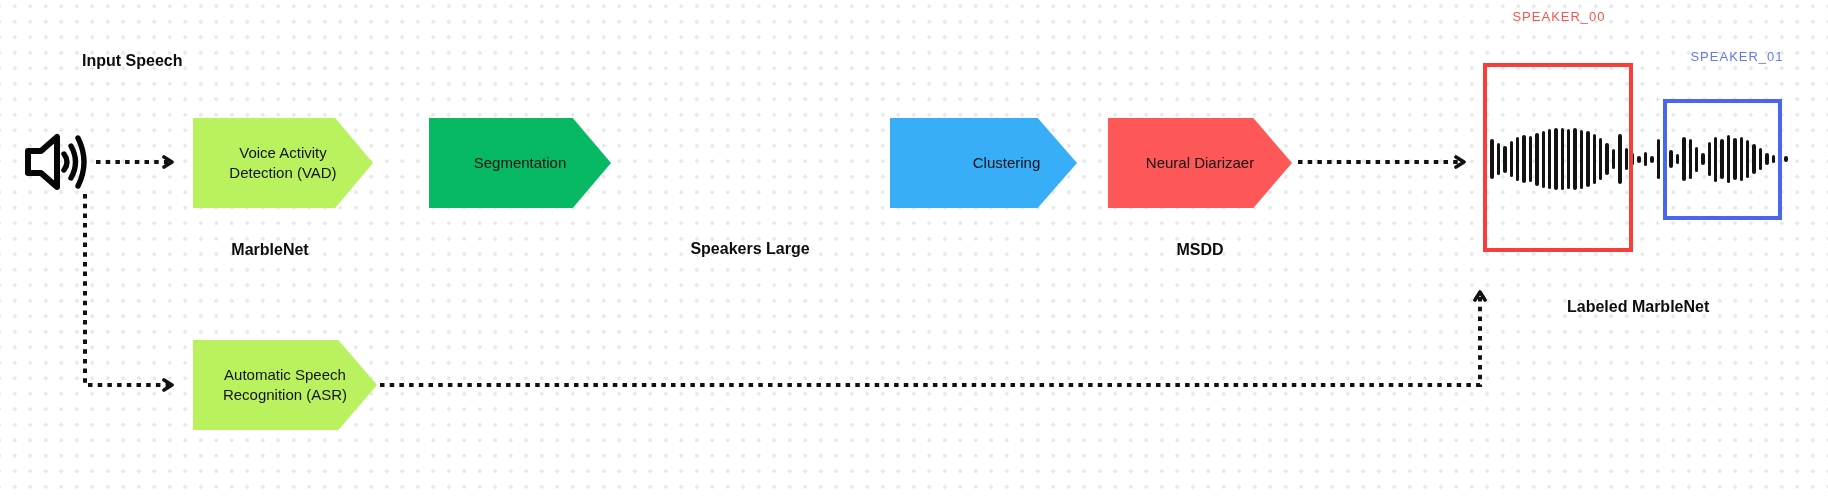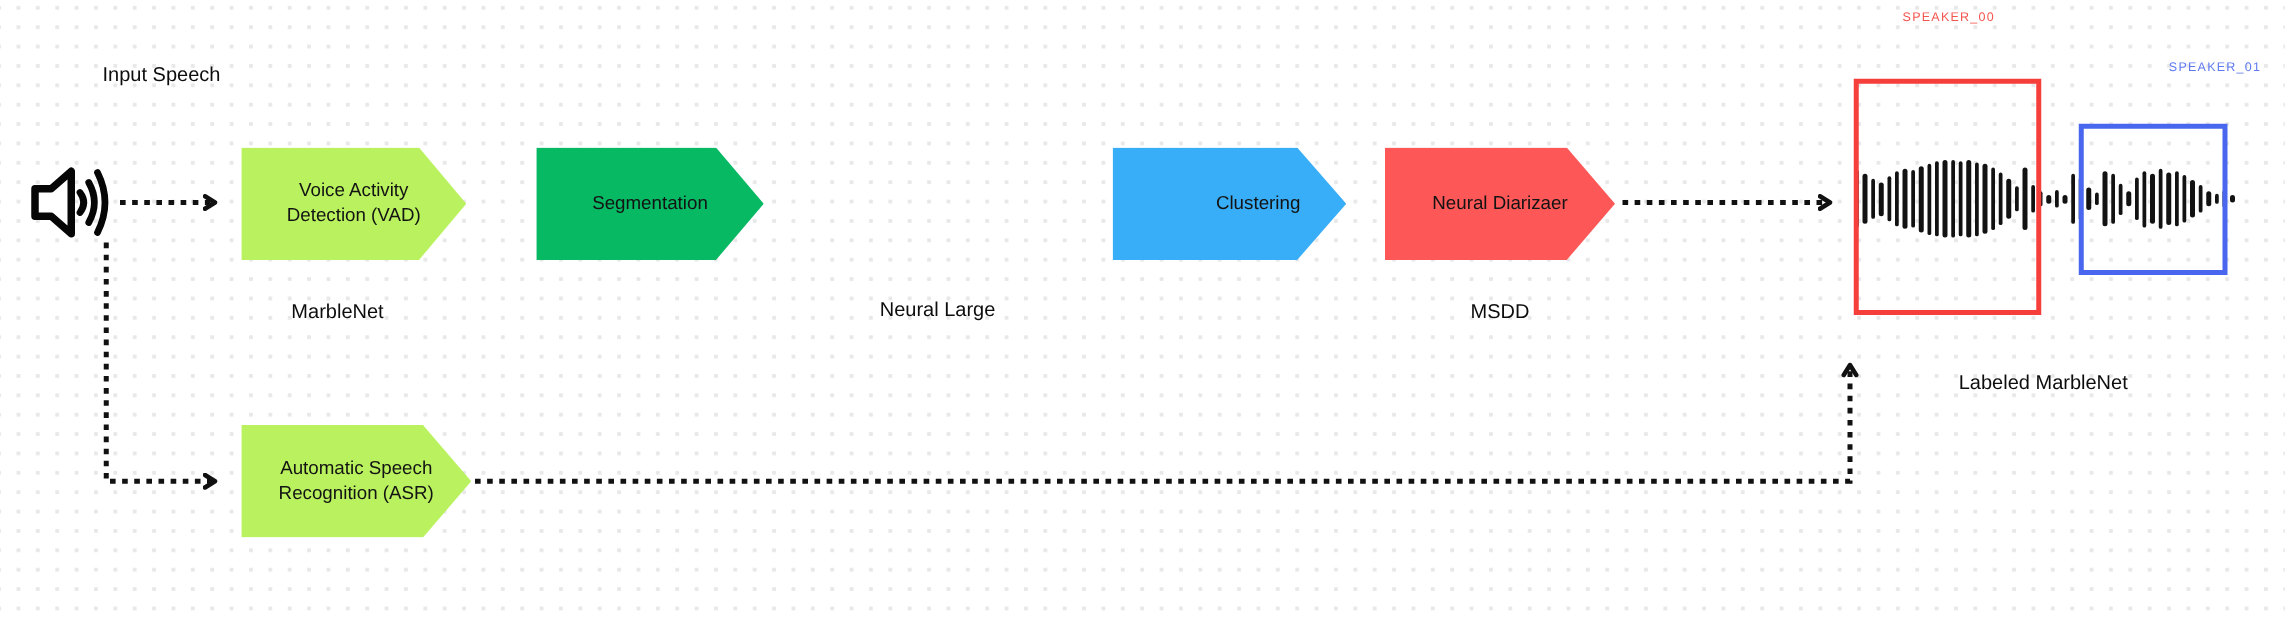--- a/index.html
+++ b/index.html
@@ -37,34 +37,34 @@
   }
   #stage-vad        { left:193px;  width:180px; }
   #stage-seg        { left:429px;  width:182px; }
   #stage-embed      { left:658px;  width:185px; }
   #stage-cluster    { left:890px;  width:187px; }
   #stage-diarizer   { left:1108px; width:184px; }
   #stage-asr        { left:193px;  width:184px; top:340px; }
 
   .diagram-label {
     position:absolute; z-index:2; color:#0d0d0d;
-    font-weight:400; font-size:16px; white-space:nowrap;
+    font-weight:700; font-size:16px; white-space:nowrap;
   }
   #lbl-input-speech     { left:82px;   top:52px;  }
   #lbl-marblenet        { left:270px;  top:241px; transform:translateX(-50%);text-align:right; }
   #lbl-titanet          { left:750px;  top:240px; transform:translateX(-50%); }
   #lbl-msdd             { left:1200px; top:241px; transform:translateX(-50%); }
   #lbl-labeled-speakers { left:1567px; top:298px; }
 
   .speaker-tag {
-    position:absolute; z-index:3; font-size:10px; font-weight:500;
+    position:absolute; z-index:3; font-size:13px; font-weight:500;
     letter-spacing:1px; white-space:nowrap;
   }
   #lbl-speaker-00 { left:1559px; top:9px;  transform:translateX(-50%); }
-  #lbl-speaker-01 { left:1737px; top:49px; transform:translateX(-50%);margin-left:35px; }
+  #lbl-speaker-01 { left:1737px; top:49px; transform:translateX(-50%); }
 
   .speaker-box { position:absolute; z-index:4; background:transparent; }
   #box-speaker-00 { left:1483px; top:63px; width:150px; height:189px; border:4px solid #f63e3b; }
   #box-speaker-01 { left:1663px; top:99px; width:119px; height:121px; border:4px solid #4866ee; }
 
   .waveform {
     position:absolute; z-index:3; left:1484px; top:127px; height:64px;
     display:flex; align-items:center;
   }
   .wbar {
@@ -107,21 +107,21 @@
     <span class="chevron-label">Clustering</span>
   </div>
   <div class="chevron" id="stage-asr" style="background: rgb(185, 242, 94);">
     <span class="chevron-label">Automatic Speech Recognition (ASR)</span>
   </div>
   <div class="chevron" id="stage-diarizer" style="background: rgb(253, 87, 87);">
     <span class="chevron-label">Neural Diarizaer</span>
   </div>
 
   <div class="diagram-label" id="lbl-marblenet">MarbleNet</div>
-  <div class="diagram-label" id="lbl-titanet">Neural Large</div>
+  <div class="diagram-label" id="lbl-titanet">Speakers Large</div>
   <div class="diagram-label" id="lbl-msdd">MSDD</div>
 
   <div class="speaker-tag" id="lbl-speaker-00" style="color: rgb(244, 86, 79);">SPEAKER_00</div>
   <div class="speaker-tag" id="lbl-speaker-01" style="color: rgb(95, 122, 240);">SPEAKER_01</div>
 
   <div class="speaker-box" id="box-speaker-00" style="border-color: rgb(246, 62, 59);"></div>
   <div class="speaker-box" id="box-speaker-01" style="border-color: rgb(72, 102, 238);"></div>
 
   <div class="waveform">
       <div class="wbar" style="height: 46px; background: rgb(18, 18, 18);"></div>

